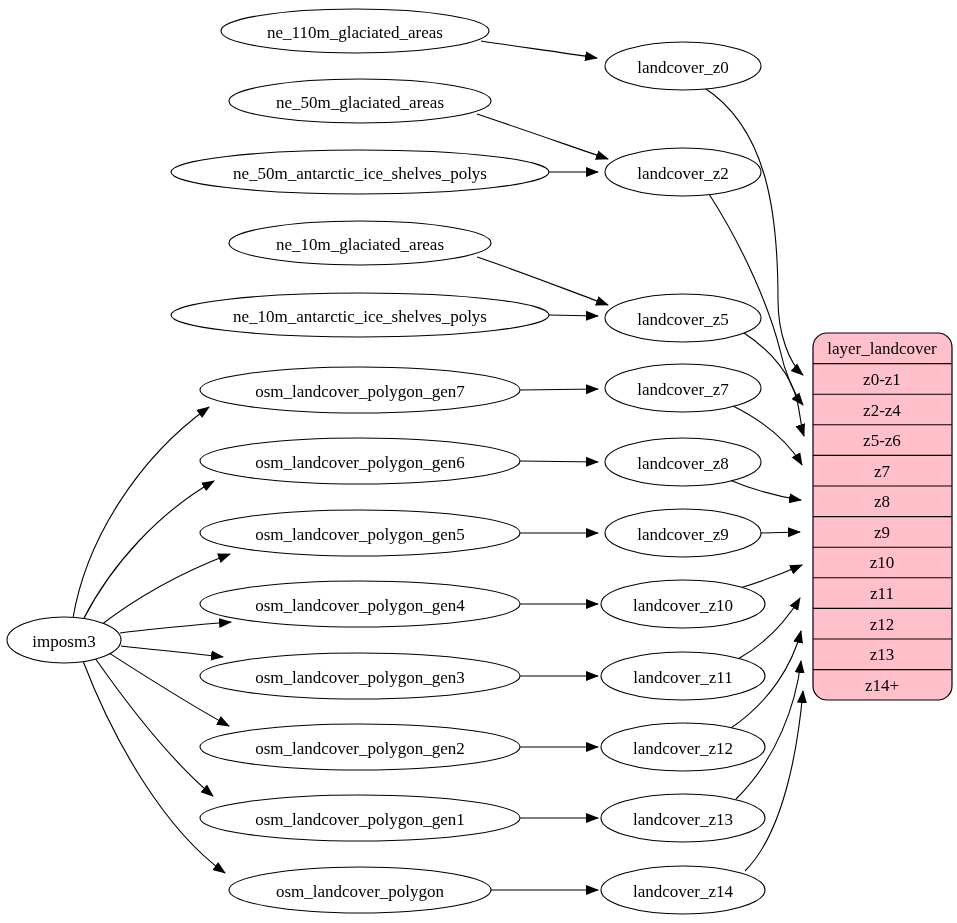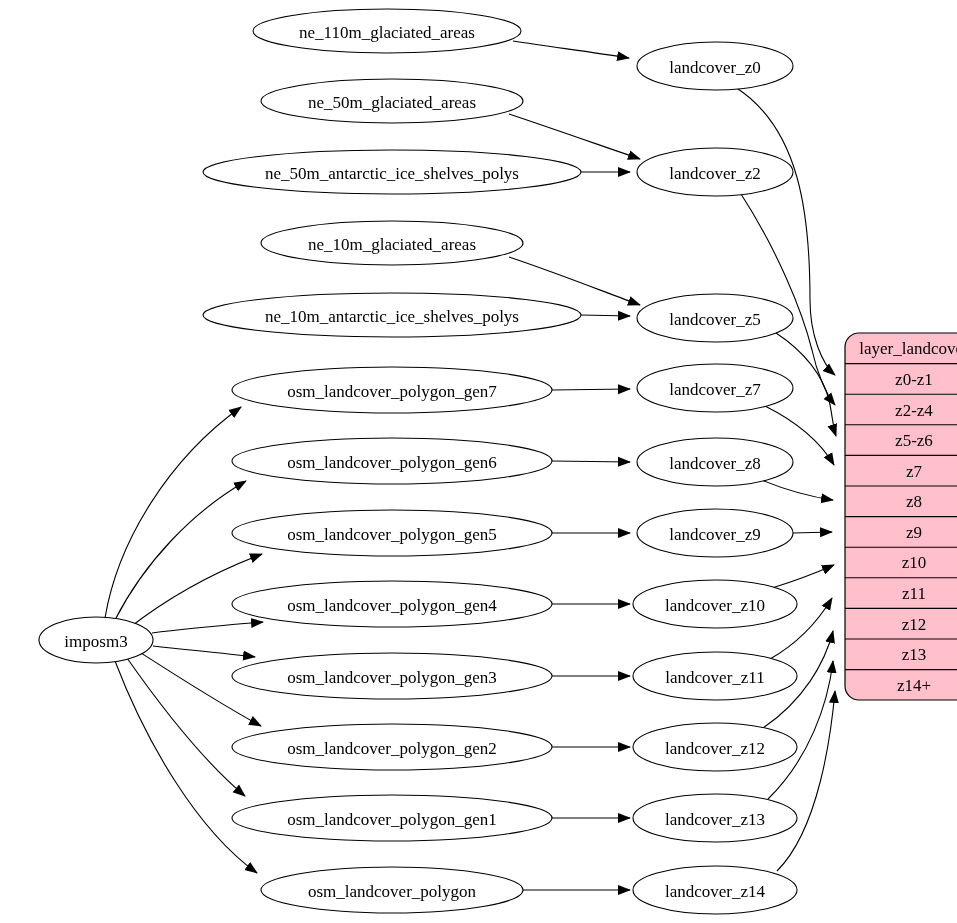--- a/index.html
+++ b/index.html
@@ -5,21 +5,20 @@
   html, body {
     margin: 0;
     padding: 0;
     background: #ffffff;
   }
   .canvas-wrap {
     width: 890px;
     height: 923px;
     position: relative;
     background: #ffffff;
-    margin-left: 32px;
   }
   svg text {
     font-family: "Liberation Serif", "DejaVu Serif", serif;
     font-size: 17px;
     fill: #000000;
     text-anchor: middle;
     dominant-baseline: central;
   }
   svg .edge {
     fill: none;

